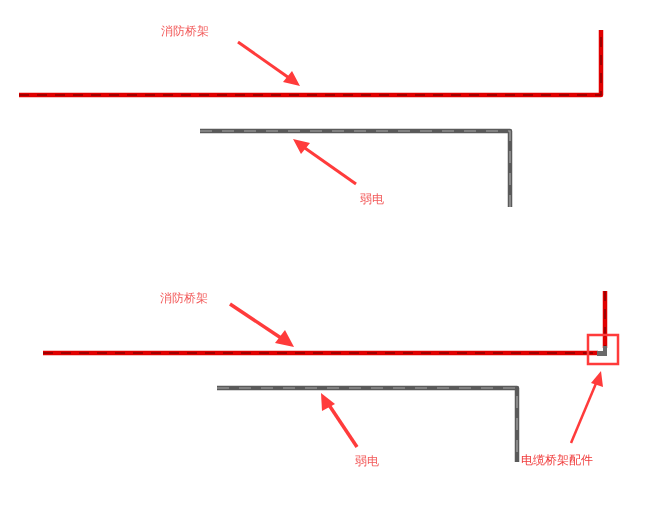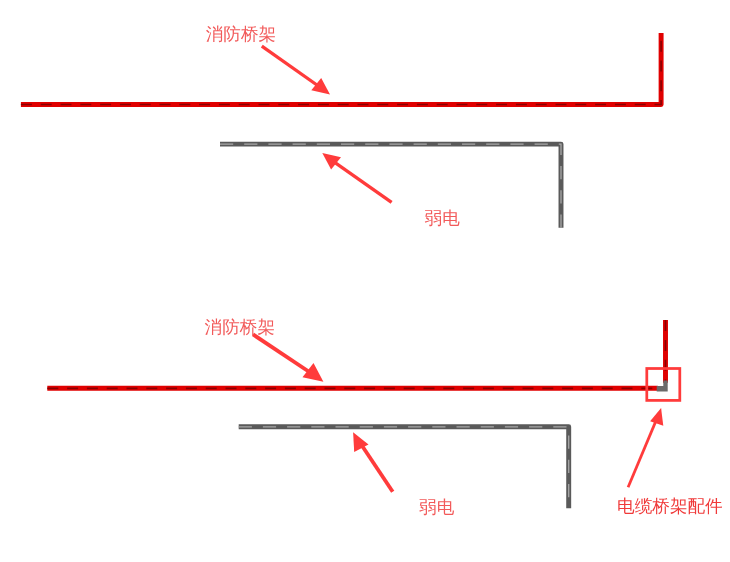--- a/index.html
+++ b/index.html
@@ -1,19 +1,19 @@
 <!DOCTYPE html>
 <html><head>
 <meta charset="utf-8">
 <style>
   html, body { margin:0; padding:0; background:#ffffff; }
   body { width:664px; height:511px; position:relative; overflow:hidden;
          font-family:"DejaVu Sans", "Liberation Sans", sans-serif; }
   svg.diagram { position:absolute; left:0; top:0; }
-  .label { position:absolute; font-size:16px; line-height:18px; white-space:nowrap;margin-left:26px; }
+  .label { position:absolute; font-size:12px; line-height:18px; white-space:nowrap; }
 </style>
 </head>
 <body>
 
 <svg class="diagram" width="664" height="511" viewBox="0 0 664 511">
   <defs>
     <marker id="ah" markerWidth="8" markerHeight="8" refX="6" refY="4" orient="auto" markerUnits="strokeWidth">
       <path d="M0,0 L8,4 L0,8 Z" fill="#ff3b3b"></path>
     </marker>
   </defs>
@@ -70,13 +70,13 @@
       <path d="M601,371 L603,387 L591,383 Z" fill="#ff3b3b"></path>
     </g>
   </g>
 </svg>
 
 <div class="label" style="left:161px;top:22px;color:#f25a5a;">消防桥架</div>
 <div class="label" style="left:360px;top:190px;color:#f25a5a;">弱电</div>
 
 <div class="label" style="left:160px;top:289px;color:#f25a5a;">消防桥架</div>
 <div class="label" style="left:355px;top:452px;color:#f25a5a;">弱电</div>
-<div class="label" style="left:535px;top:451px;color:#f03a3a;">电缆桥架配件</div>
+<div class="label" style="left:521px;top:451px;color:#f03a3a;">电缆桥架配件</div>
 
 </body></html>

